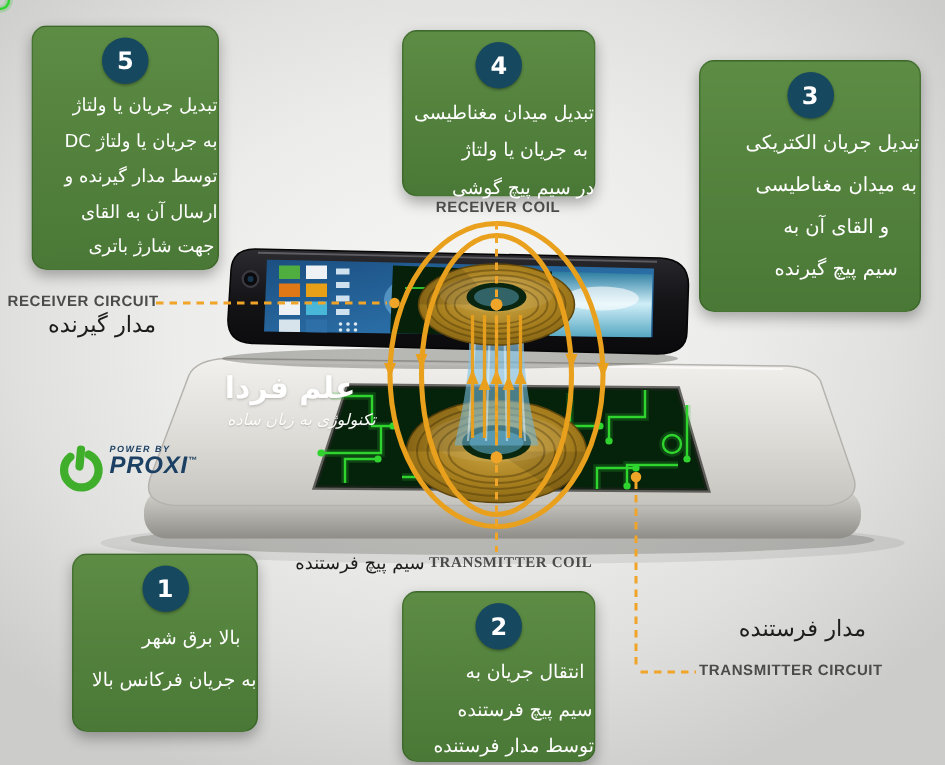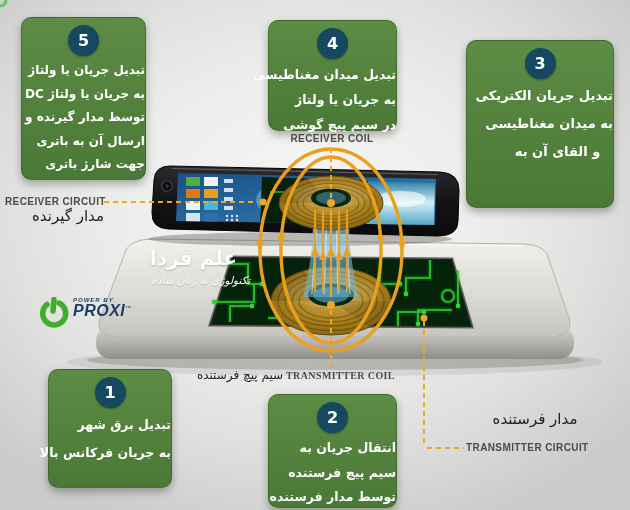--- a/index.html
+++ b/index.html
@@ -13,21 +13,21 @@
     position:absolute;z-index:3;border-radius:10px;color:#fff;text-align:center;
     background:linear-gradient(#5d8c45,#4a7836);
     border:1px solid rgba(45,85,28,.45);
     box-shadow:0 4px 9px rgba(0,0,0,.30);
   }
   .callout .num{
     width:31px;height:31px;border-radius:50%;background:#16485f;color:#fff;
     font-weight:bold;font-size:16px;line-height:31px;margin:7px auto 3px auto;
     box-shadow:0 1px 2px rgba(0,0,0,.35);
   }
-  .callout .fa-line{direction:rtl;unicode-bidi:plaintext;font-weight:bold;font-size:12.5px;line-height:25px;white-space:nowrap;padding-left:35px;}
+  .callout .fa-line{direction:rtl;unicode-bidi:plaintext;font-weight:normal;font-size:12.5px;line-height:25px;white-space:nowrap;padding-left:35px;}
   .c5 .fa-line{font-size:12px;line-height:23.5px;}
   .c3 .fa-line{font-size:13px;line-height:28px;}
   .c1 .fa-line{line-height:28px;}
   .c2 .fa-line{line-height:24.5px;}
   .en-label{
     position:absolute;z-index:3;color:#4b4b49;font-family:"Liberation Sans",sans-serif;
     font-weight:bold;font-size:10px;letter-spacing:.4px;white-space:nowrap;
   }
   .fa-label{position:absolute;z-index:3;color:#1d1d1b;direction:rtl;white-space:nowrap;}
   .watermark-title{
@@ -260,41 +260,42 @@
       <circle cx="331" cy="305" r="4"></circle>
       <circle cx="424" cy="318" r="3.5"></circle>
     </g>
   </svg>
 
   <div class="callout c5" style="left:21px;top:17px;width:123px;height:161px;">
     <div class="num">5</div>
     <div class="fa-line">تبدیل جریان یا ولتاژ</div>
     <div class="fa-line">به جریان یا ولتاژ DC</div>
     <div class="fa-line">توسط مدار گیرنده و</div>
-    <div class="fa-line">ارسال آن به باتری</div>
+    <div class="fa-line">ارسال آن به القای</div>
     <div class="fa-line">جهت شارژ باتری</div>
   </div>
 
   <div class="callout c4" style="left:268px;top:20px;width:127px;height:109px;">
     <div class="num">4</div>
     <div class="fa-line">تبدیل میدان مغناطیسی</div>
     <div class="fa-line">به جریان یا ولتاژ</div>
     <div class="fa-line">در سیم پیچ گوشی</div>
   </div>
 
   <div class="callout c3" style="left:466px;top:40px;width:146px;height:166px;">
     <div class="num">3</div>
     <div class="fa-line">تبدیل جریان الکتریکی</div>
     <div class="fa-line">به میدان مغناطیسی</div>
     <div class="fa-line">و القای آن به</div>
+    <div class="fa-line">سیم پیچ گیرنده</div>
   </div>
 
   <div class="callout c1" style="left:48px;top:369px;width:122px;height:117px;">
     <div class="num">1</div>
-    <div class="fa-line">تبدیل برق شهر</div>
+    <div class="fa-line">بالا برق شهر</div>
     <div class="fa-line">به جریان فرکانس بالا</div>
   </div>
 
   <div class="callout c2" style="left:268px;top:394px;width:127px;height:112px;">
     <div class="num">2</div>
     <div class="fa-line">انتقال جریان به</div>
     <div class="fa-line">سیم پیچ فرستنده</div>
     <div class="fa-line">توسط مدار فرستنده</div>
   </div>
 

